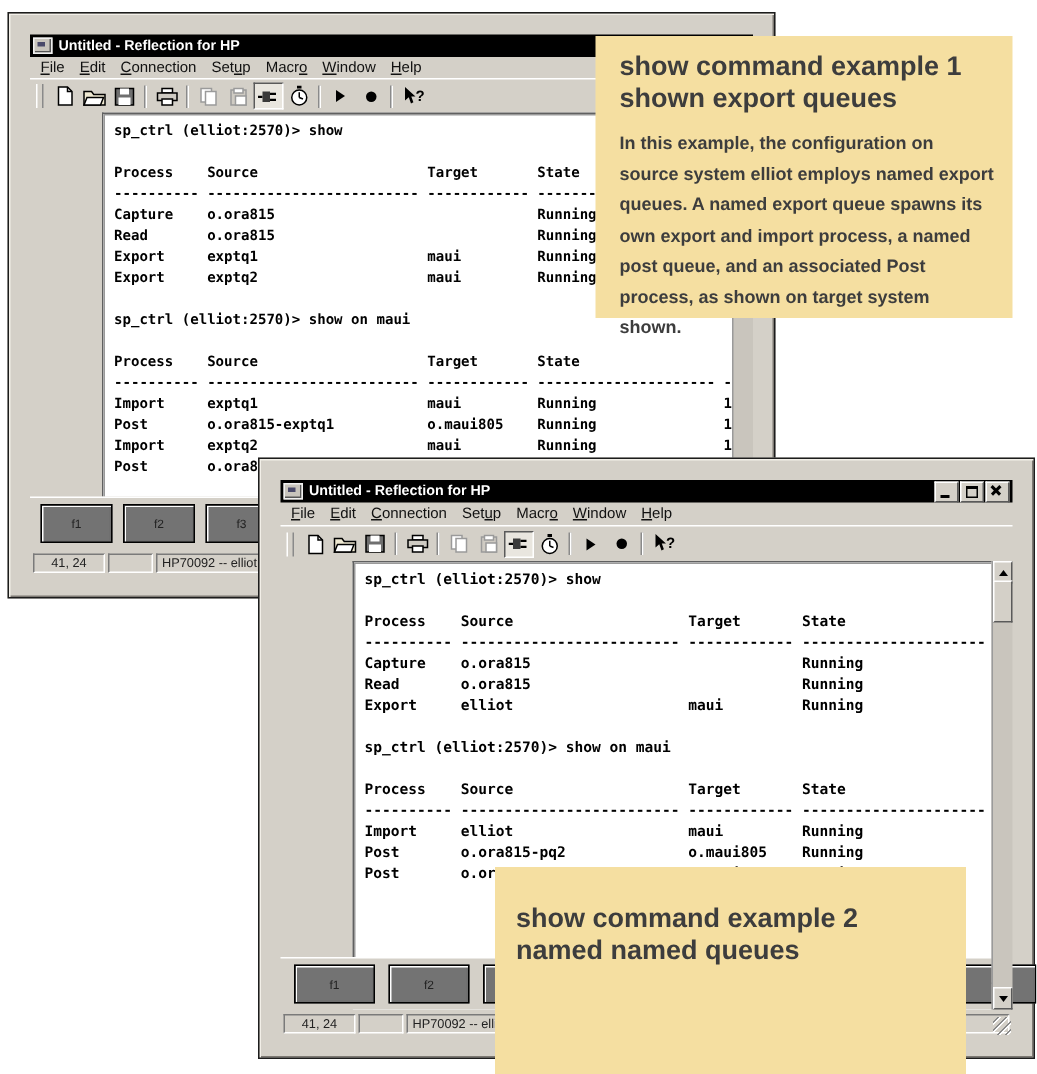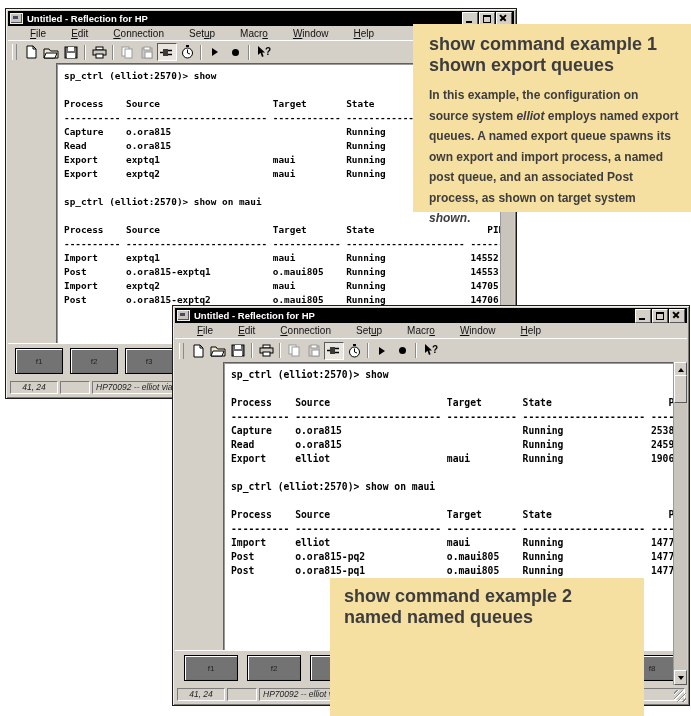--- a/index.html
+++ b/index.html
@@ -1,38 +1,38 @@
 <!DOCTYPE html>
 <html><head>
 <meta charset="utf-8">
 <style>
   html,body{margin:0;padding:0;background:#fff;}
   .stage{position:relative;width:691px;height:716px;background:#fff;overflow:hidden;
          font-family:"Liberation Sans",sans-serif;}
   
   .win{position:absolute;background:#d4d0c8;border:1px solid #1c1c1c;
        box-shadow:inset 1px 1px 0 #f2efe8, inset -1px -1px 0 #7d7973;
-       display:flex;flex-direction:column;padding:2px;box-sizing:border-box;}
+       display:flex;flex-direction:column;padding:14px;box-sizing:border-box;}
   #w1{left:5px;top:8px;width:512px;height:391px;z-index:1;}
   #w2{left:172px;top:305px;width:518px;height:401px;z-index:2;}
   .titlebar{height:15px;background:#000;display:flex;align-items:center;padding:0 2px;flex:0 0 auto;}
   .app-icon{width:11px;height:9px;background:#c8c4bc;border:1px solid #f0f0f0;
             box-shadow:inset -1px -1px 0 #555;position:relative;}
   .app-icon::before{content:"";position:absolute;left:2px;top:2px;width:5px;height:3px;background:#4a4a6a;}
   .title-text{color:#fff;font-weight:bold;font-size:9.5px;margin-left:4px;flex:1;
               white-space:nowrap;overflow:hidden;}
   .tb-btn{width:14px;height:12px;background:#d4d0c8;border:1px solid;border-color:#fff #5a5a5a #5a5a5a #fff;
           margin-left:1px;position:relative;flex:0 0 auto;}
   .g-min{position:absolute;left:3px;bottom:2px;width:6px;height:2px;background:#000;}
   .g-max{position:absolute;left:3px;top:2px;width:6px;height:5px;border:1px solid #000;border-top-width:2px;}
   .g-x1,.g-x2{position:absolute;left:2px;top:4px;width:8px;height:1.6px;background:#000;}
   .g-x1{transform:rotate(45deg);} .g-x2{transform:rotate(-45deg);}
   .menubar{height:14px;display:flex;align-items:center;padding-left:2px;font-size:10px;color:#111;flex:0 0 auto;}
   #w2 .menubar{height:15px;}
-  .menu-item{padding:1px 5px;white-space:nowrap;margin-left:15px;}
+  .menu-item{padding:1px 5px;white-space:nowrap;}
   .toolbar{height:22px;display:flex;align-items:center;padding-left:3px;border-top:1px solid #fff;flex:0 0 auto;}
   #w2 .toolbar{height:23px;}
   .tool-handle{width:3px;height:16px;border-left:1px solid #fff;border-right:1px solid #8a8a8a;margin:0 4px 0 1px;}
   .tool-sep{width:1px;height:15px;background:#8a8a8a;border-right:1px solid #fff;margin:0 3px;}
   .tool-btn{width:20px;height:18px;display:flex;align-items:center;justify-content:center;flex:0 0 auto;}
   .tool-btn.pressed{border:1px solid;border-color:#5a5a5a #fff #fff #5a5a5a;background:#e9e6df;width:18px;height:16px;}
   .tri-play{width:0;height:0;border-left:6px solid #000;border-top:4px solid transparent;border-bottom:4px solid transparent;}
   .dot-rec{width:7px;height:7px;background:#000;border-radius:50%;}
   
   .client{position:relative;flex:1;}
@@ -58,34 +58,34 @@
   .arr-up{width:0;height:0;border-left:3px solid transparent;border-right:3px solid transparent;border-bottom:4px solid #000;}
   .arr-down{width:0;height:0;border-left:3px solid transparent;border-right:3px solid transparent;border-top:4px solid #000;}
   .scroll-thumb{position:absolute;left:0;right:0;background:#d4d0c8;border:1px solid;
                 border-color:#fff #5a5a5a #5a5a5a #fff;}
   #w1 .scroll-thumb{top:13px;height:42px;}
   #w2 .scroll-thumb{top:13px;height:26px;}
   
   .statusbar{height:16px;display:flex;align-items:center;gap:2px;padding:1px 2px;flex:0 0 auto;
              font-size:8.5px;color:#222;position:relative;}
   .cell{height:11px;border:1px solid;border-color:#7a7a7a #fff #fff #7a7a7a;display:flex;
-        align-items:center;padding:0 3px;white-space:nowrap;overflow:hidden;font-style:italic;}
+        align-items:center;padding:0 3px;white-space:nowrap;overflow:hidden;}
   .cell.pos{width:40px;justify-content:center;}
   .cell.gap{width:22px;}
   .cell.session{flex:1;}
   .grip{position:absolute;right:1px;bottom:1px;width:12px;height:12px;
         background:repeating-linear-gradient(135deg,transparent 0 2px,#8a8a8a 2px 3px,#fdfdfd 3px 4px);}
   
   .callout{position:absolute;color:#3d3d3d;font-weight:bold;box-sizing:border-box;}
-  #callout1{left:413px;top:24px;width:278px;height:188px;padding:10px 12px 0 16px;z-index:3;}
-  #callout2{left:330px;top:578px;width:314px;height:138px;padding:8px 8px 0 14px;z-index:4;}
+  #callout1{left:397px;top:24px;width:278px;height:188px;padding:10px 12px 0 16px;z-index:3;}
+  #callout2{left:330px;top:578px;width:314px;height:138px;padding:24px 8px 0 14px;z-index:4;}
   .co-title{font-size:18px;line-height:21px;}
   .co-body{font-size:12px;line-height:20.5px;margin-top:9px;}
   #callout2 .co-body{margin-top:7px;line-height:20px;}
-  .it{font-style:italic;text-align:center;}
+  .it{text-align:center;}
   svg{display:block;}
 </style>
 </head>
 <body>
 
 <div class="stage">
 
   <div class="win" id="w1">
     <div class="titlebar" style="background: rgb(0, 0, 0);">
       <div class="app-icon"></div>

